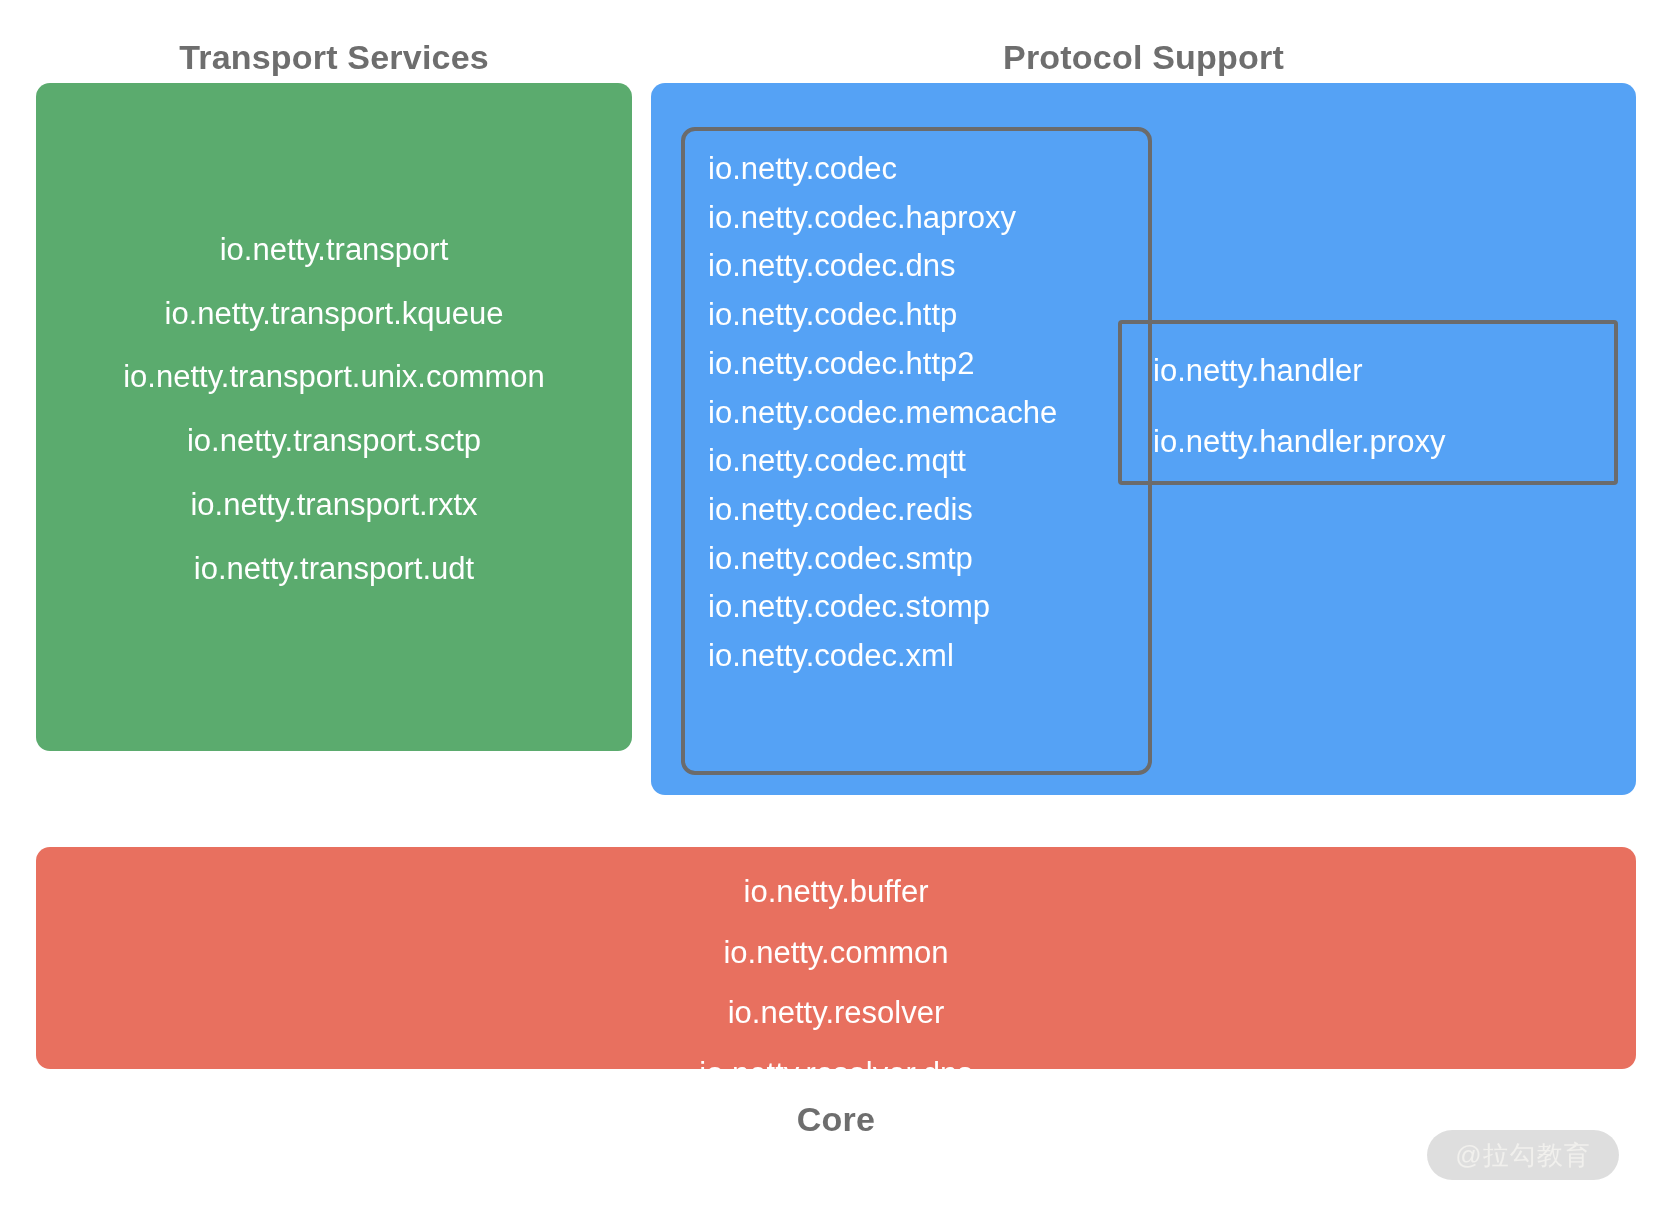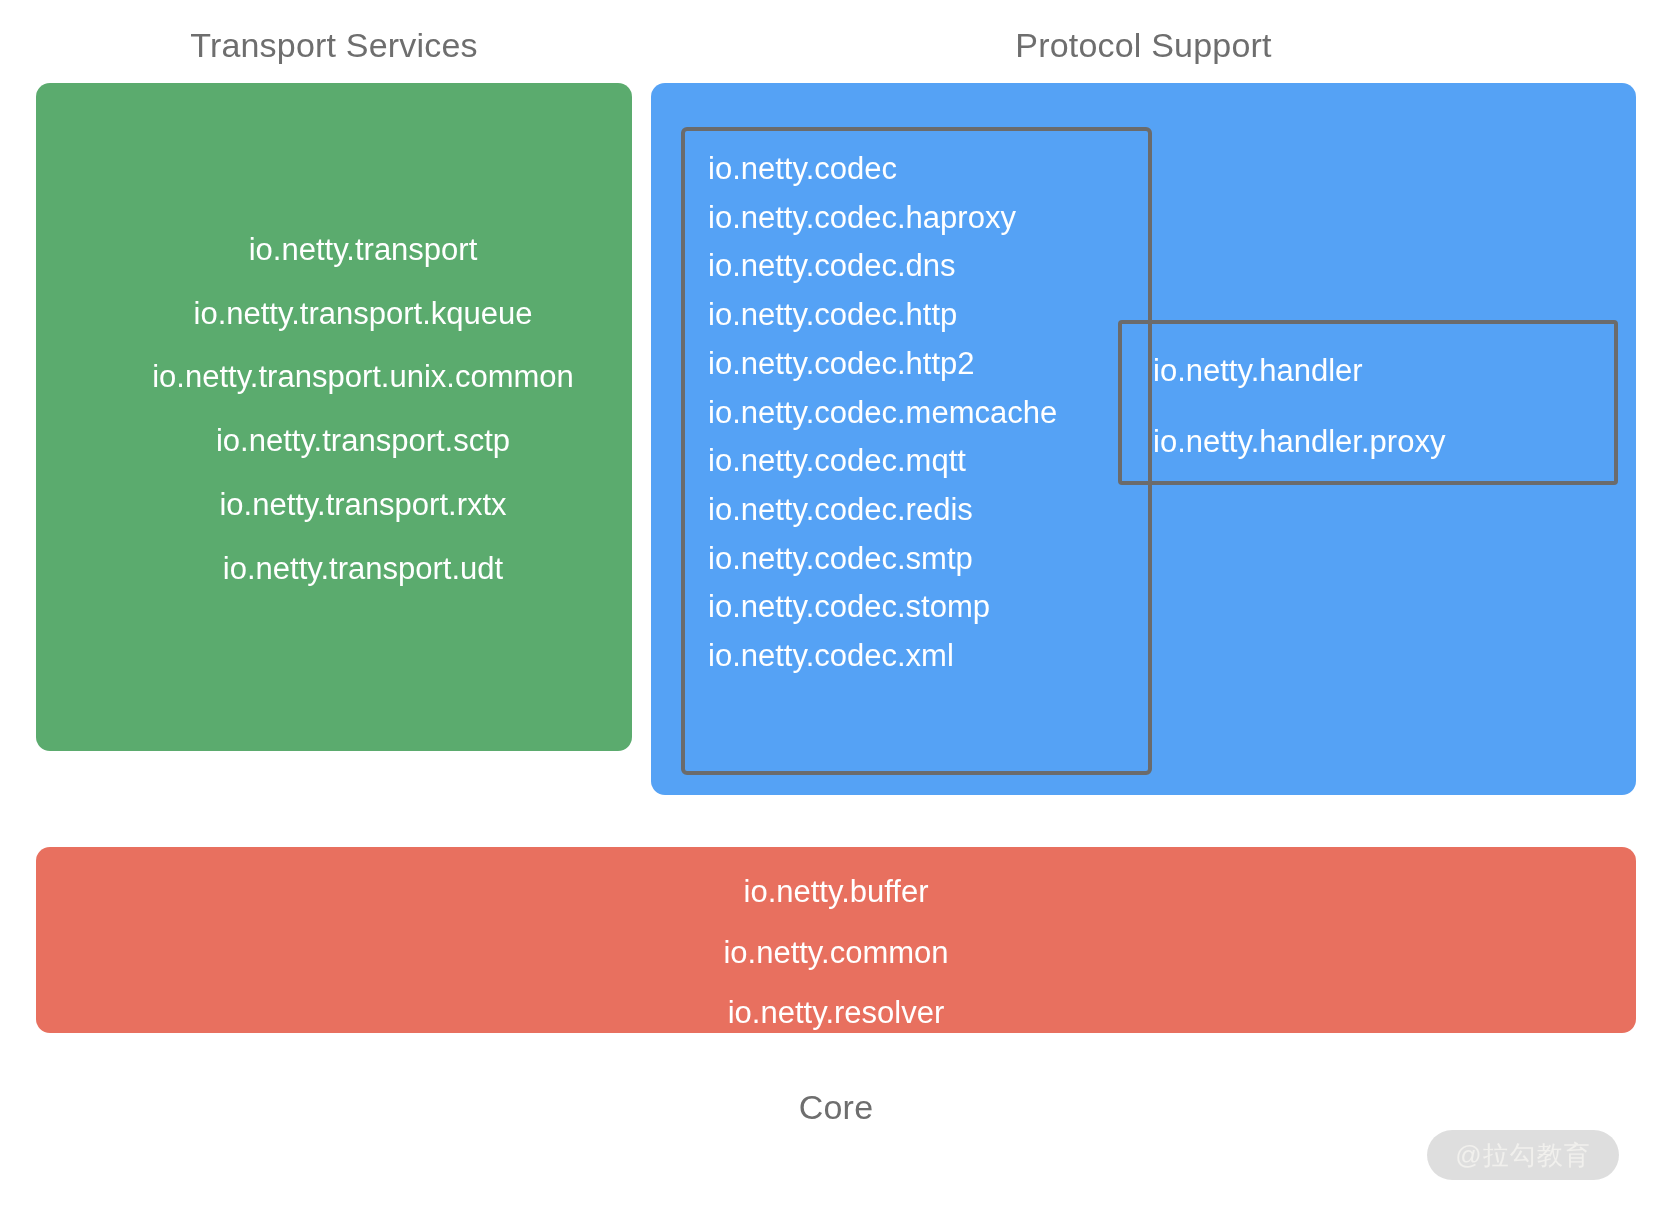--- a/index.html
+++ b/index.html
@@ -17,24 +17,25 @@
   .stage {
     position: absolute;
     inset: 0;
   }
 
   
   .section-title {
     position: absolute;
     color: #6e6e6e;
     font-size: 34px;
-    font-weight: 400;
+    font-weight: 700;
     letter-spacing: 0.2px;
     white-space: nowrap;
     text-align: center;
+    margin-top: 12px;
   }
   #title-transport {
     left: 36px;
     top: 26px;
     width: 596px;
   }
   #title-protocol {
     left: 651px;
     top: 26px;
     width: 985px;
@@ -62,21 +63,21 @@
     left: 651px;
     top: 83px;
     width: 985px;
     height: 712px;
     background: #55a2f5;
   }
   #panel-core {
     left: 36px;
     top: 847px;
     width: 1600px;
-    height: 186px;
+    height: 222px;
     background: #e8705f;
     text-decoration: underline;
   }
 
   
   .pkg {
     color: #ffffff;
     font-size: 31px;
     font-weight: 400;
     line-height: 1.12;
@@ -86,32 +87,31 @@
   
   #list-transport {
     position: absolute;
     left: 0;
     top: 150px;
     width: 596px;
     display: flex;
     flex-direction: column;
     align-items: center;
     gap: 29px;
-    padding-left: 29px;
   }
 
   
   #group-codec {
     position: absolute;
     left: 30px;
     top: 44px;
     width: 471px;
     height: 648px;
     border: 4px solid #6b6b6b;
-    border-radius: 6px;
+    border-radius: 14px;
     box-sizing: border-box;
   }
   #list-codec {
     position: absolute;
     left: 23px;
     top: 21px;
     display: flex;
     flex-direction: column;
     gap: 14px;
   }

